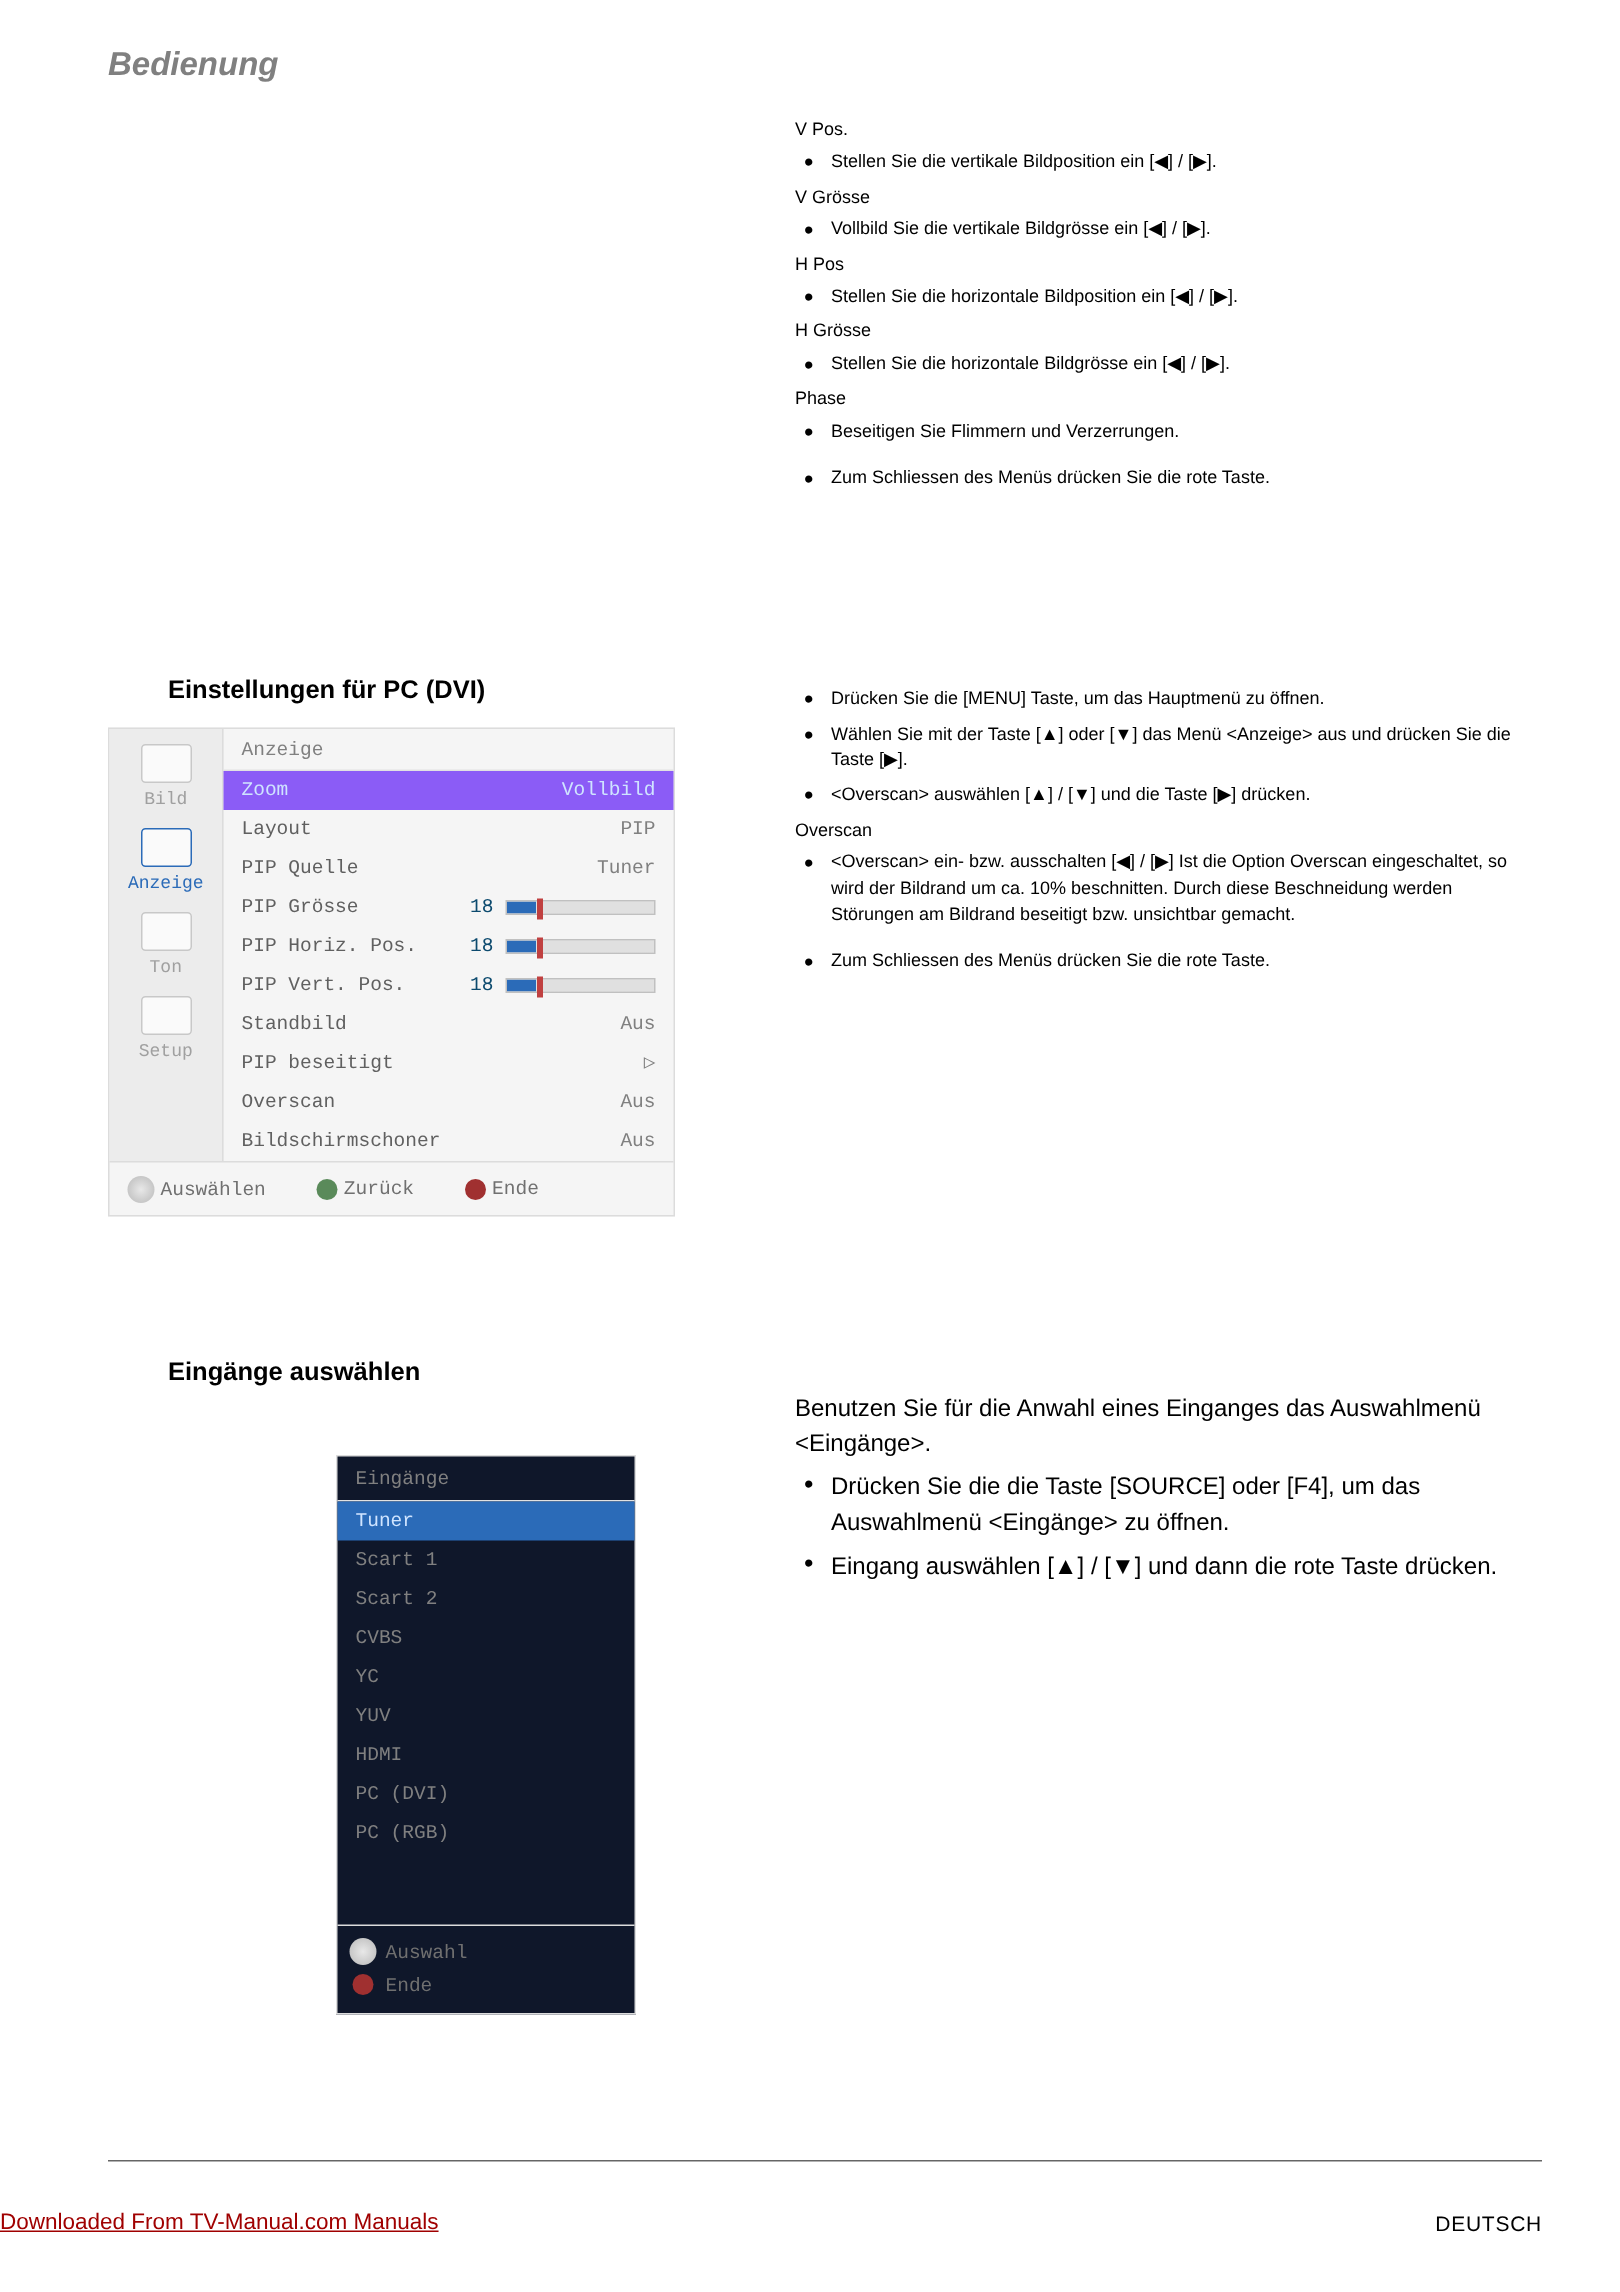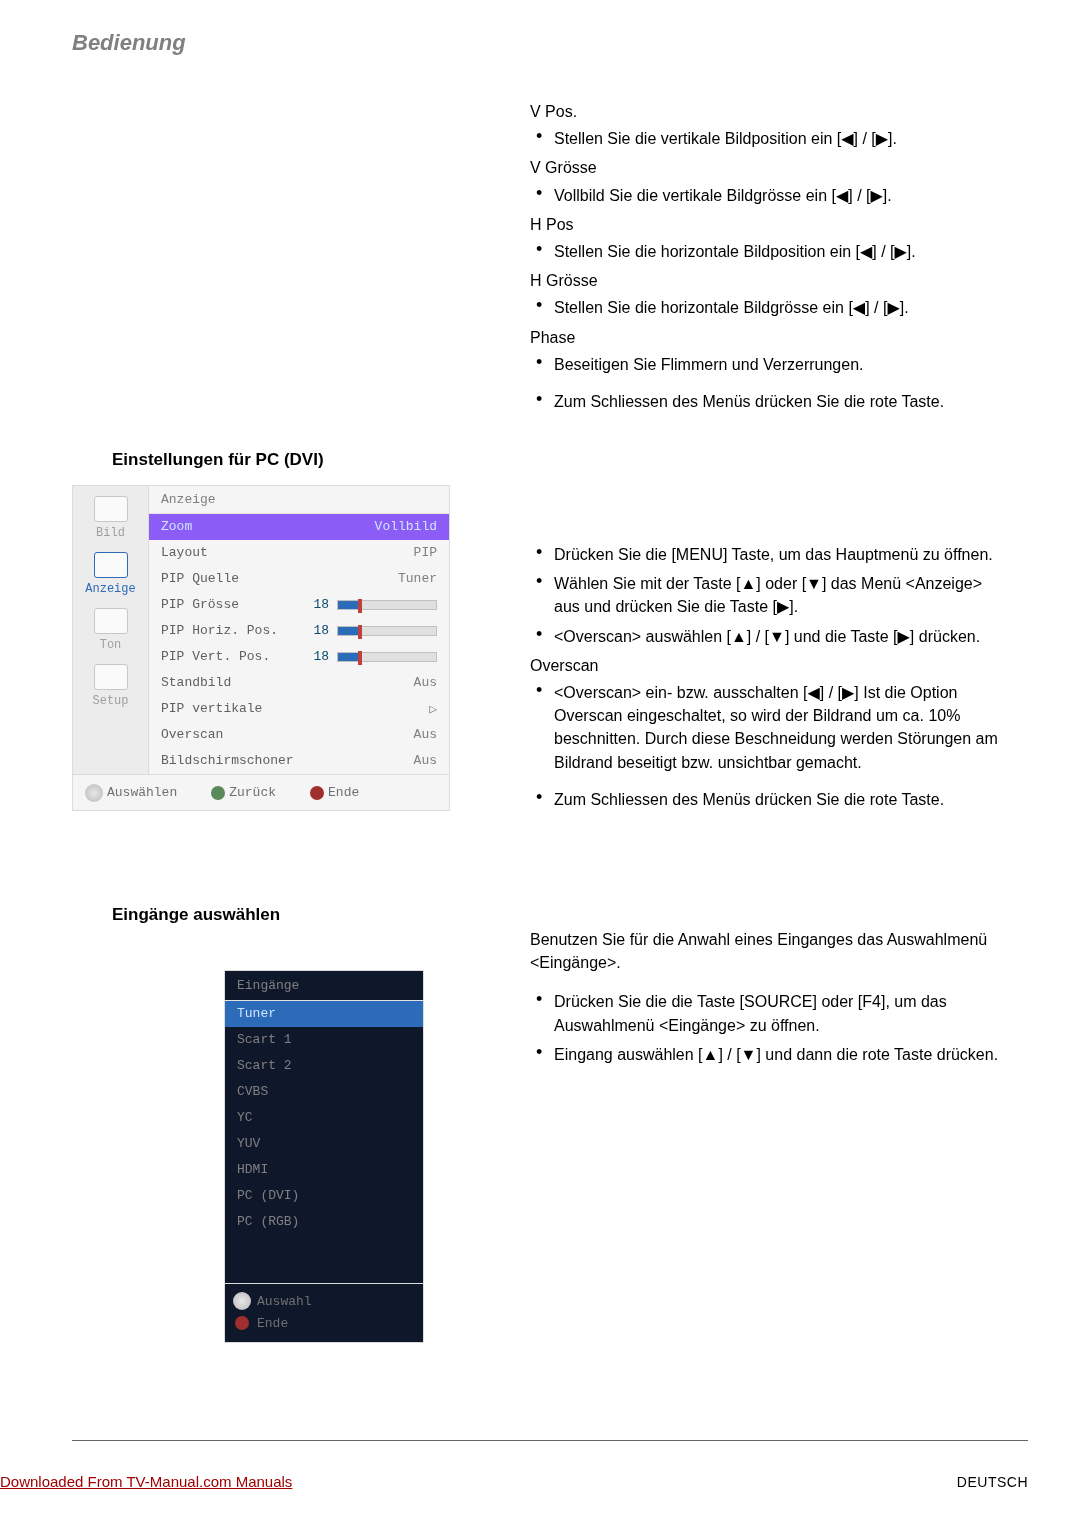--- a/index.html
+++ b/index.html
@@ -16,24 +16,24 @@
     position: absolute;
     top: 30px;
     left: 72px;
     font-style: italic;
     font-weight: bold;
     color: #808080;
     font-size: 22px;
   }
   .right-col {
     position: absolute;
-    top: 94px;
+    top: 72px;
     left: 530px;
     width: 480px;
-    font-size: 16px;
+    font-size: 12px;
     line-height: 1.45;
   }
   .right-col .sect-heading {
     margin-top: 6px;
     margin-bottom: 4px;
   }
   .right-col ul {
     list-style: none;
     margin-left: 0;
     padding-left: 0;
@@ -197,21 +197,21 @@
   .osd2 .footer .dot-red { width: 14px; height: 14px; border-radius: 50%; background: #a03030; margin-left: 2px; margin-right: 8px;}
 
   .right-inputs {
     position: absolute;
     top: 928px;
     left: 530px;
     width: 480px;
     font-size: 16px;
     line-height: 1.45;
   }
-  .right-inputs p { margin-bottom: 16px; }
+  .right-inputs p { margin-bottom: 6px; }
   .right-inputs ul { list-style: none; }
   .right-inputs li {
     position: relative;
     padding-left: 24px;
     margin-bottom: 6px;
   }
   .right-inputs li::before {
     content: "•";
     position: absolute;
     left: 6px;
@@ -331,21 +331,21 @@
         <div class="row">
           <span class="label">PIP Vert. Pos.</span>
           <span class="num">18</span>
           <span class="bar"></span>
         </div>
         <div class="row">
           <span class="label">Standbild</span>
           <span class="val">Aus</span>
         </div>
         <div class="row">
-          <span class="label">PIP vertikale</span>
+          <span class="label">PIP beseitigt</span>
           <span class="arrow-cell">▷</span>
         </div>
         <div class="row">
           <span class="label">Overscan</span>
           <span class="val">Aus</span>
         </div>
         <div class="row">
           <span class="label">Bildschirmschoner</span>
           <span class="val">Aus</span>
         </div>

